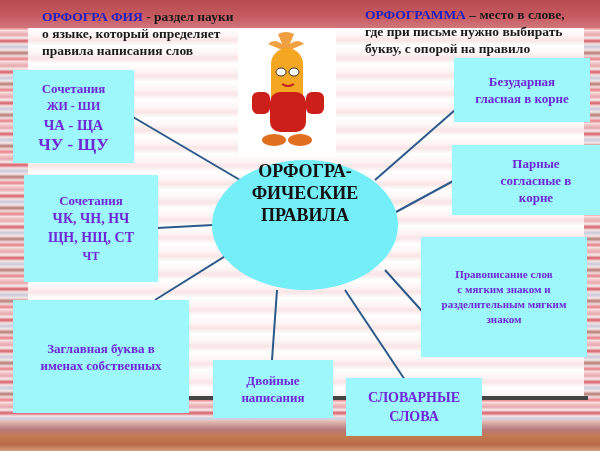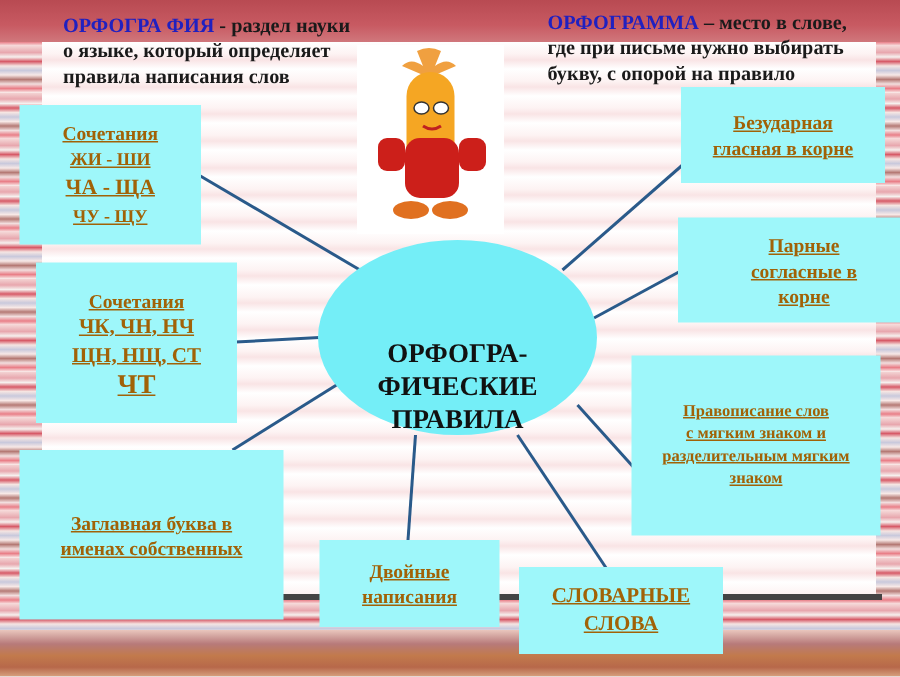--- a/index.html
+++ b/index.html
@@ -11,23 +11,23 @@
   .topband{position:absolute;left:0;top:0;width:600px;height:28px;
     background:linear-gradient(180deg,#b84a52,#c85a62 60%,#d0777c);}
   .panel{position:absolute;left:28px;top:28px;width:556px;height:368px;
     background:repeating-linear-gradient(180deg,#ffffff 0,#fdf3f3 8px,#f9e4e5 12px,#ffffff 18px);}
   .panel-shadow{position:absolute;left:32px;top:396px;width:556px;height:4px;background:#444;}
   .bottomband{position:absolute;left:0;top:420px;width:600px;height:31px;
     background:linear-gradient(180deg,#e9c6bd,#b77a7a 30%,#c27a4c 55%,#b7684a 80%,#d6a07e);}
   .deftext{position:absolute;font-size:13.5px;line-height:17px;color:#1a1a1a;margin-left:24px;}
   .term{color:#2020c0;}
   .box{position:absolute;background:#9ef7fa;display:flex;align-items:center;justify-content:center;
-    text-align:center;color:#a16207;font-size:13px;line-height:17px;text-decoration:underline;}
+    text-align:center;color:#6d28d9;font-size:13px;line-height:17px;}
   .ellipse{position:absolute;left:212px;top:160px;width:186px;height:130px;border-radius:50%;
-    background:#74eef7;display:flex;align-items:flex-end;justify-content:center;text-align:center;
+    background:#74eef7;display:flex;align-items:flex-start;justify-content:center;text-align:center;
     font-size:18px;line-height:22px;color:#111;}
   svg.lines{position:absolute;left:0;top:0;}
   .mascot{position:absolute;left:238px;top:30px;width:98px;height:126px;background:#fff;}
 </style>
 </head>
 <body>
 
 <div class="topband"></div>
 <div class="panel"></div>
 <div class="panel-shadow"></div>
@@ -79,30 +79,30 @@
     <div>ФИЧЕСКИЕ</div>
     <div>ПРАВИЛА</div>
   </div>
 </div>
 
 <div class="box" style="left:13px;top:70px;width:121px;height:93px;">
   <div>
       <div>Сочетания</div>
       <div style="font-size:12px;line-height:19px">ЖИ - ШИ</div>
       <div style="font-size:14.5px;line-height:19px">ЧА - ЩА</div>
-      <div style="font-size:12px;line-height:19px">ЧУ - ЩУ</div>
+      <div style="font-size:17px;line-height:19px">ЧУ - ЩУ</div>
     </div>
 </div>
 
 <div class="box" style="left:24px;top:175px;width:134px;height:107px;">
   <div>
       <div>Сочетания</div>
       <div style="font-size:14px;line-height:19px">ЧК, ЧН, НЧ</div>
       <div style="font-size:14px;line-height:19px">ЩН, НЩ, СТ</div>
-      <div style="font-size:18px;line-height:19px">ЧТ</div>
+      <div style="font-size:12px;line-height:19px">ЧТ</div>
     </div>
 </div>
 
 <div class="box" style="left:13px;top:300px;width:176px;height:113px;">
   <div>
       <div>Заглавная  буква в</div>
       <div>именах собственных</div>
     </div>
 </div>
 

